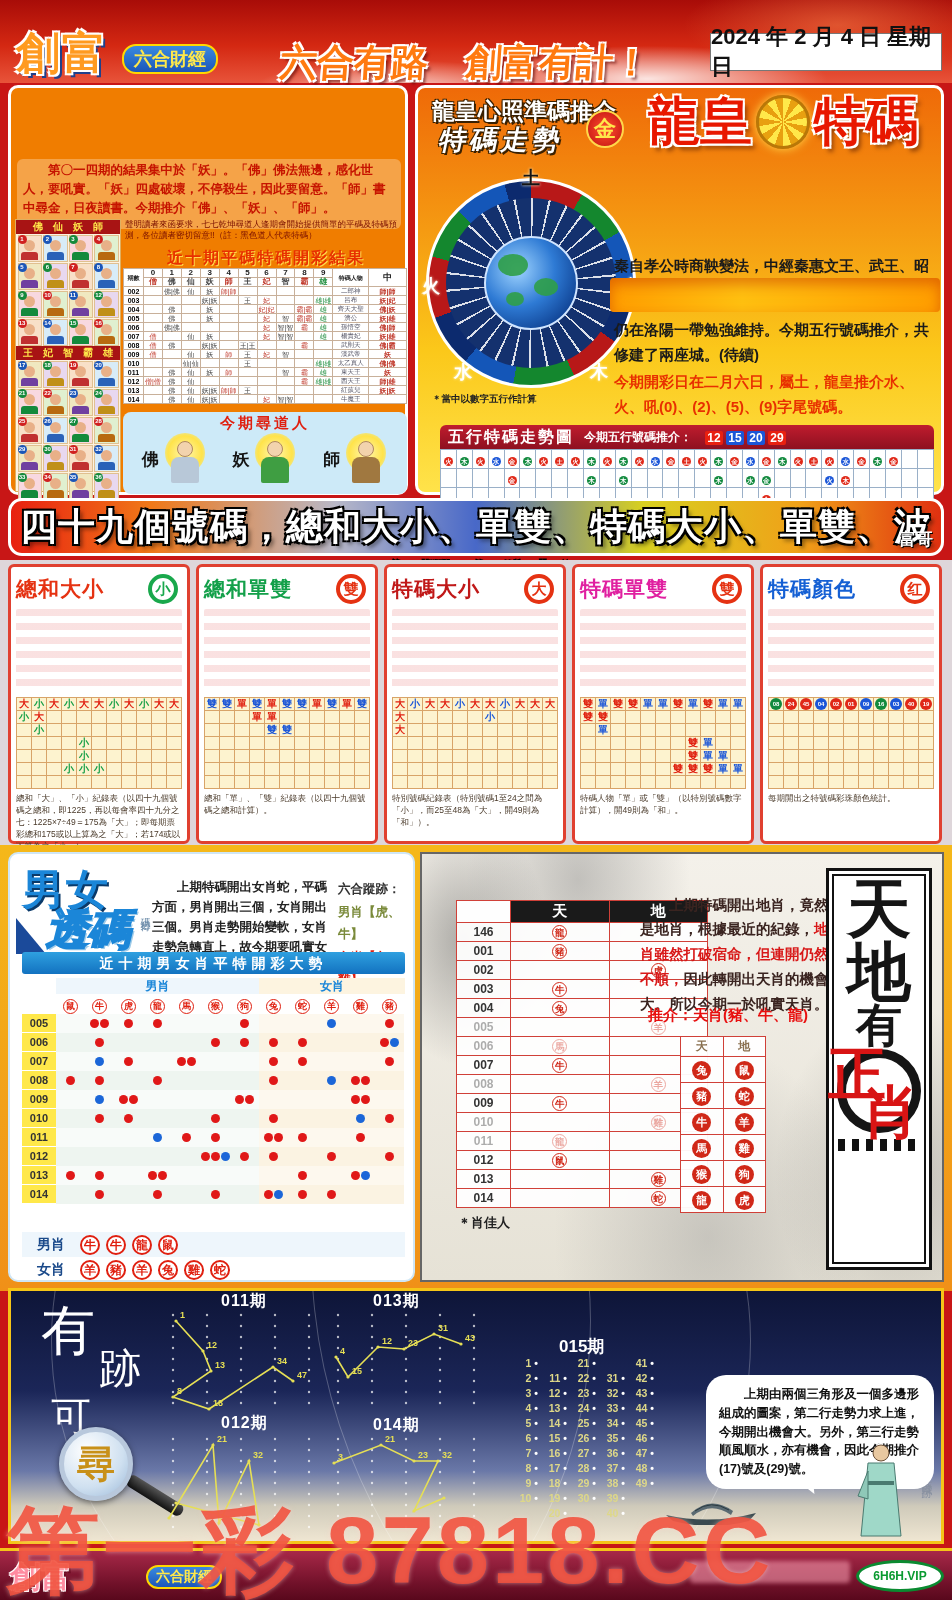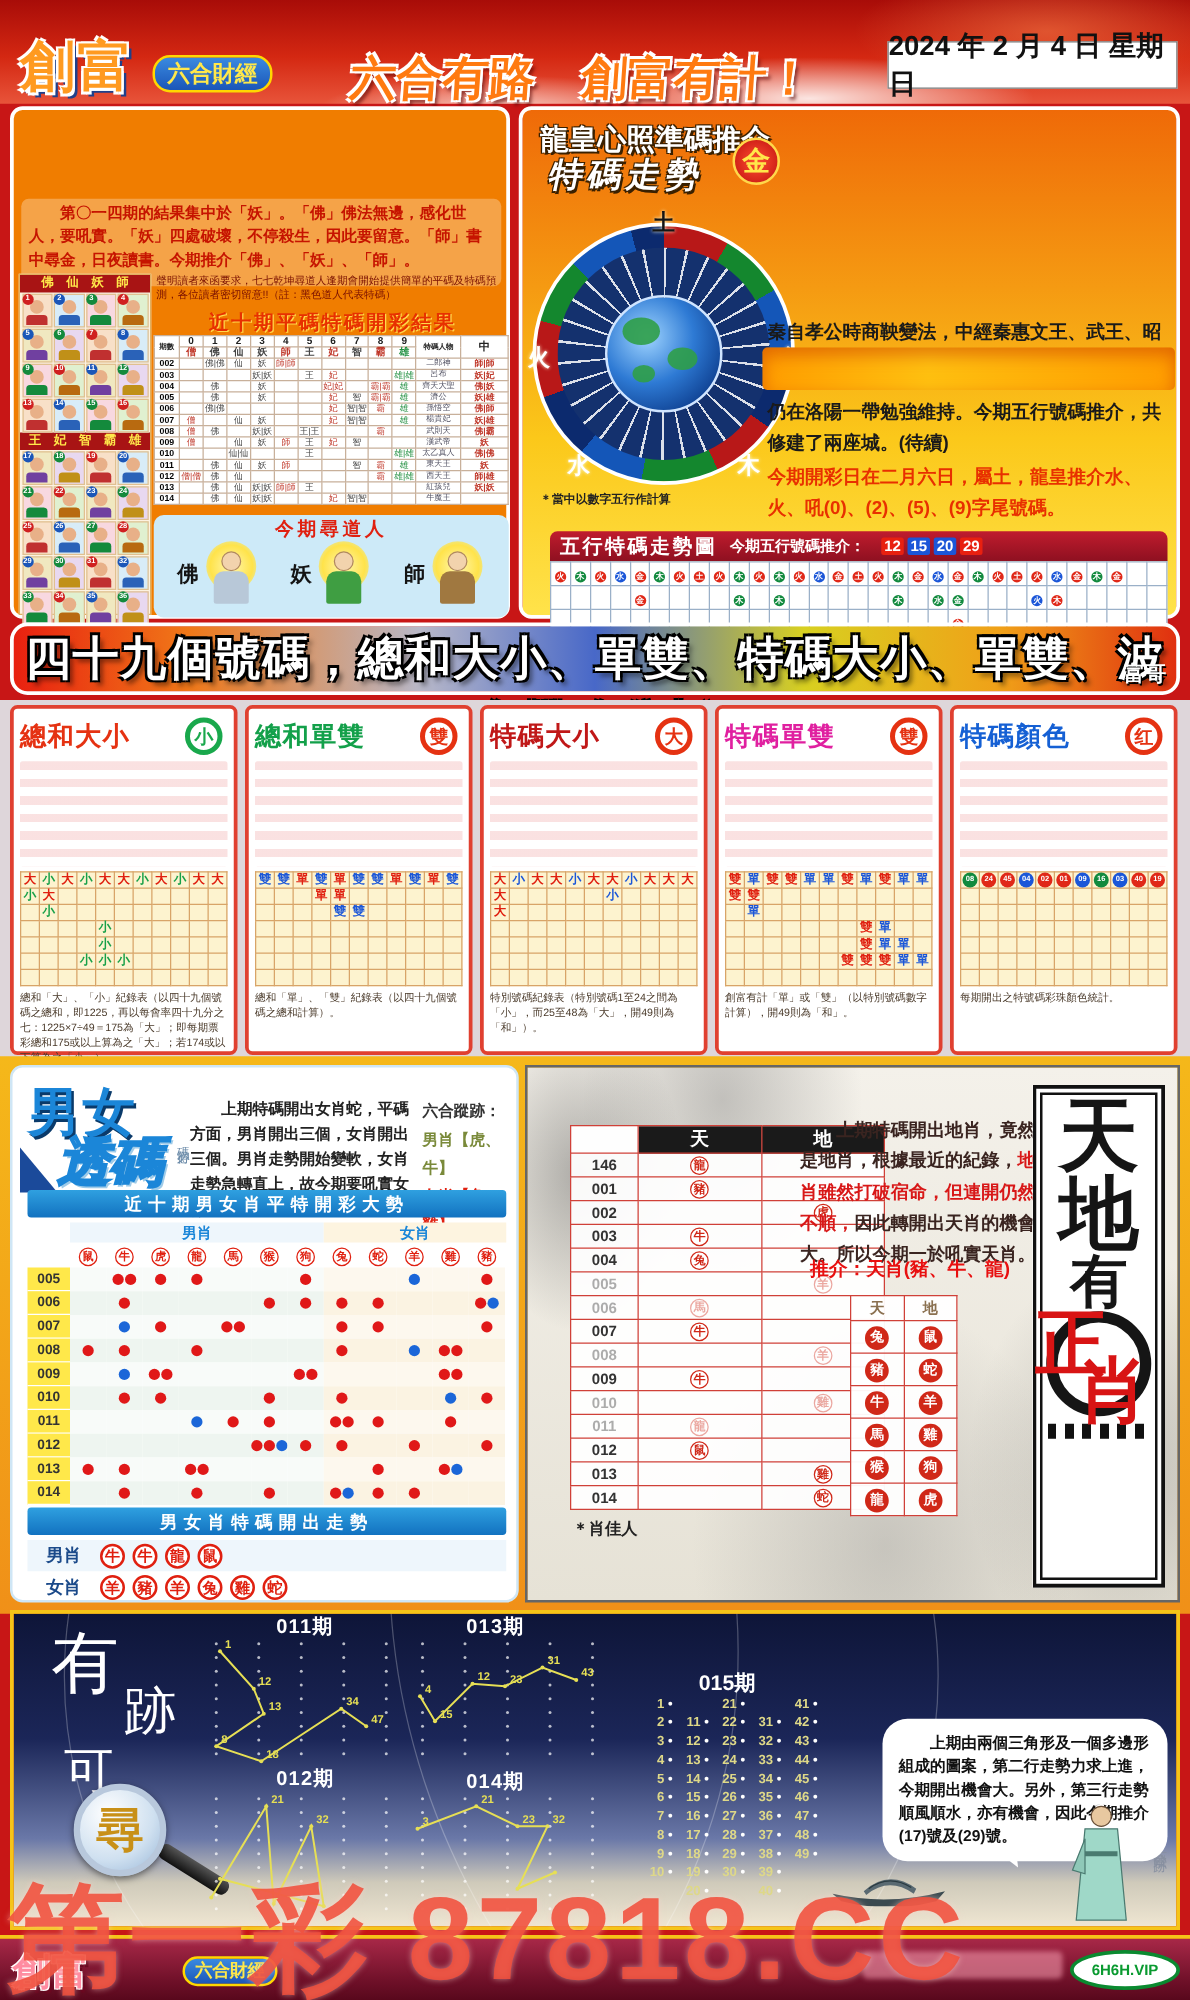--- a/index.html
+++ b/index.html
@@ -694,20 +694,25 @@
             </div>
           </div>
         </div>
     </div>
   </section>
 
   <section class="dr-panel">
     <div class="dr-kick1">龍皇心照準碼推介</div>
     <div class="dr-kick2">特碼走勢</div>
     <div class="dr-gold">金</div>
+    <div class="dr-title">
+      <span>龍皇</span>
+      <span class="dr-emblem"></span>
+      <span>特碼</span>
+    </div>
     <div class="wheel">
       <div class="ring"></div>
       <div class="ticks"></div>
       <div class="earth">
         <div class="land" style="left:12px;top:16px;width:30px;height:22px;"></div>
         <div class="land" style="left:48px;top:40px;width:24px;height:18px;"></div>
         <div class="land" style="left:20px;top:54px;width:18px;height:14px;"></div>
       </div>
       <div class="wheel-ch" style="left:96px;top:-12px;">土</div>
       <div class="wheel-ch" style="left:-4px;top:96px;color:#fff;">火</div>
@@ -1274,21 +1279,21 @@
               <td></td>
               <td></td>
               <td></td>
               <td></td>
               <td></td>
               <td></td>
               <td></td>
             </tr>
           </tbody>
         </table>
-        <div class="acol-note">創富有計「單」或「雙」（以特別號碼數字計算），開49則為「和」。</div>
+        <div class="acol-note">特碼人物「單」或「雙」（以特別號碼數字計算），開49則為「和」。</div>
       </div>
       <div class="acol">
         <div class="acol-head">
           <div class="acol-title" style="color: rgb(21, 96, 212);">特碼顏色</div>
           <div class="acol-badge" style="border-color: rgb(229, 50, 18); color: rgb(229, 50, 18);">红</div>
         </div>
         <div class="acol-faint"></div>
         <table class="acol-grid">
           <tbody>
             <tr>
@@ -1694,21 +1699,20 @@
               <span class="dot dot-r"></span>
             </div>
             <div class="g-cell" style="background: rgb(251, 243, 226);">
               <span class="dot dot-r"></span>
             </div>
             <div class="g-cell" style="background: rgb(251, 243, 226);"></div>
             <div class="g-cell" style="background: rgb(251, 243, 226);"></div>
           </div>
         </div>
     </div>
-    <div class="g-banner g-banner2">男女肖特碼開出走勢</div>
     <div class="g-trend">
       <div class="g-trow">
         <div class="g-tlabel">男肖</div>
         <div id="g-tmale"><span class="tzc">牛</span><span class="tzc">牛</span><span class="tzc">龍</span><span class="tzc">鼠</span></div>
       </div>
       <div class="g-trow">
         <div class="g-tlabel">女肖</div>
         <div id="g-tfemale"><span class="tzc">羊</span><span class="tzc">豬</span><span class="tzc">羊</span><span class="tzc">兔</span><span class="tzc">雞</span><span class="tzc">蛇</span></div>
       </div>
     </div>

